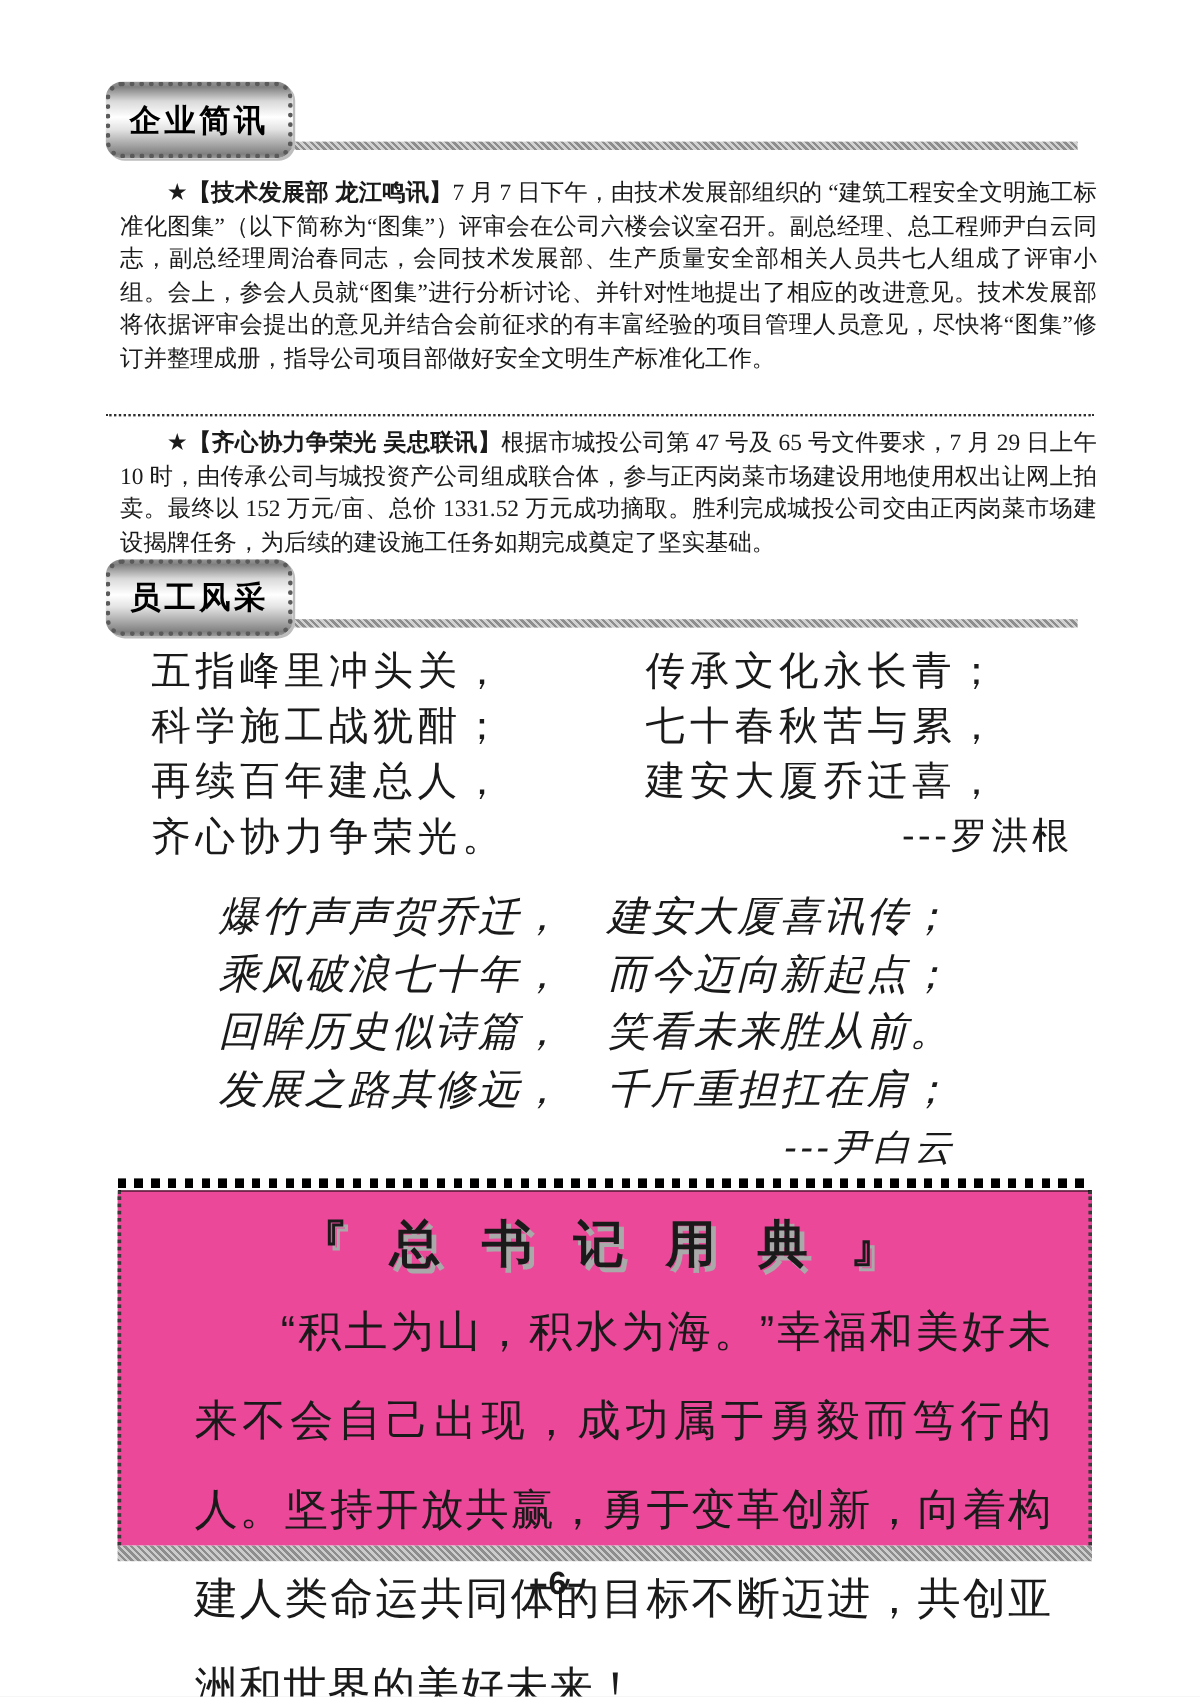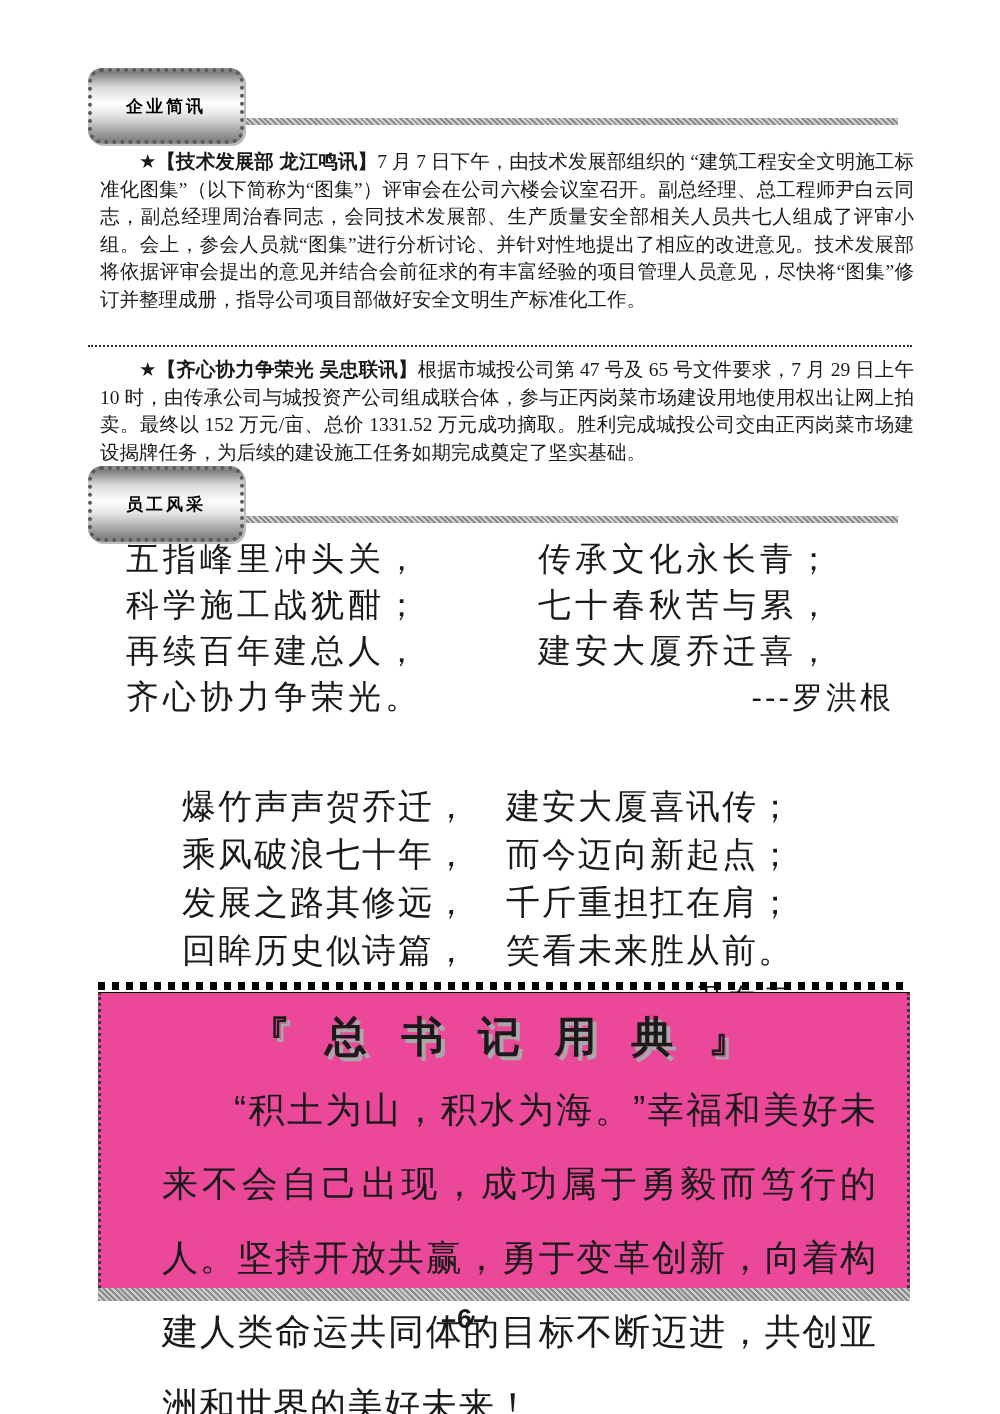--- a/index.html
+++ b/index.html
@@ -13,30 +13,30 @@
     font-family: "Liberation Serif", "DejaVu Serif", serif;
     color: #1a1a1a;
     overflow: hidden;
   }
 
   
   .badge {
     position: absolute;
     left: 88px;
     width: 156px;
-    height: 76px;
+    height: 64px;
     border-radius: 14px;
     border: 4px dotted #5a5a5a;
     background: linear-gradient(180deg, #7c7c7c 0%, #d9d9d9 22%, #ffffff 46%, #e3e3e3 64%, #828282 100%);
     display: flex;
     align-items: center;
     justify-content: center;
     font-family: "Liberation Sans", "DejaVu Sans", sans-serif;
     font-weight: bold;
-    font-size: 17px;
+    font-size: 26px;
     letter-spacing: 3px;
     color: #000;
     z-index: 2;
     box-shadow: 2px 2px 0 #bdbdbd;
   }
   .badge1 { top: 68px; }
   .badge2 { top: 466px; }
 
   
   .rule {
@@ -96,22 +96,23 @@
   .poem-author {
     font-size: 31px;
     line-height: 46px;
     text-align: right;
     letter-spacing: 3px;
     padding-right: 4px;
   }
   .poem-mid {
     position: absolute;
     left: 182px;
-    top: 782px;
+    top: 740px;
     width: 650px;
+    font-style: italic;
   }
   .poem-mid .poem-line {
     font-size: 34px;
     line-height: 48px;
     letter-spacing: 2px;
   }
   .poem-mid .poem-author {
     padding-right: 36px;
     line-height: 50px;
   }
@@ -205,22 +206,22 @@
       <div class="poem-line">传承文化永长青；</div>
       <div class="poem-line">七十春秋苦与累，</div>
       <div class="poem-line">建安大厦乔迁喜，</div>
       <div class="poem-author">---罗洪根</div>
     </div>
   </div>
 
   <div class="poem-mid poem-font">
     <div class="poem-line">爆竹声声贺乔迁，　建安大厦喜讯传；</div>
     <div class="poem-line">乘风破浪七十年，　而今迈向新起点；</div>
+    <div class="poem-line">回眸历史似诗篇，　笑看未来胜从前。</div>
     <div class="poem-line">发展之路其修远，　千斤重担扛在肩；</div>
-    <div class="poem-line">回眸历史似诗篇，　笑看未来胜从前。</div>
     <div class="poem-author">---尹白云</div>
   </div>
 
   <div class="quote-box">
     <div class="qb-top"></div>
     <div class="qb-inner">
       <div class="qb-title">『 总 书 记 用 典 』</div>
       <div class="qb-body">“积土为山，积水为海。”幸福和美好未来不会自己出现，成功属于勇毅而笃行的人。坚持开放共赢，勇于变革创新，向着构建人类命运共同体的目标不断迈进，共创亚洲和世界的美好未来！</div>
     </div>
     <div class="qb-bottom"></div>

